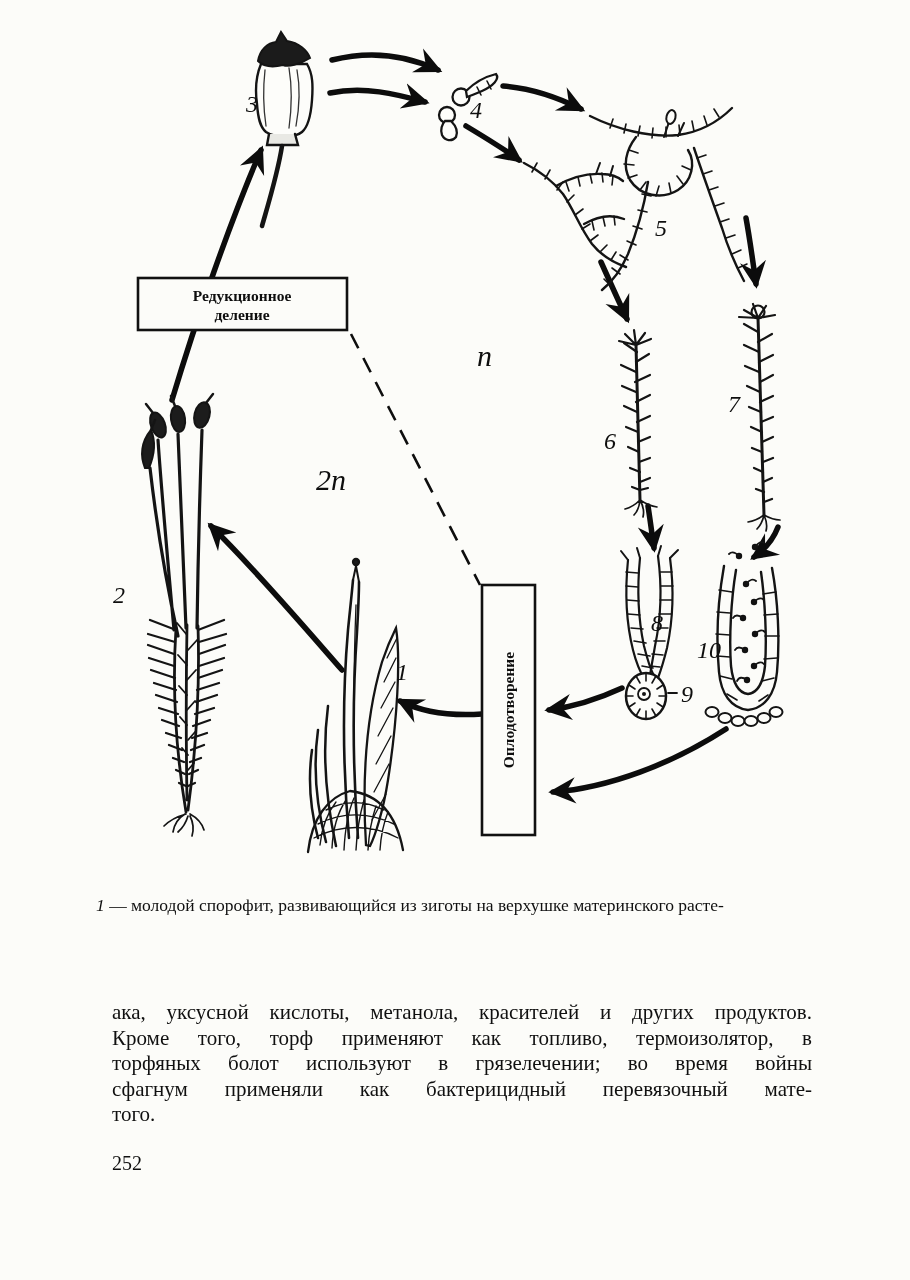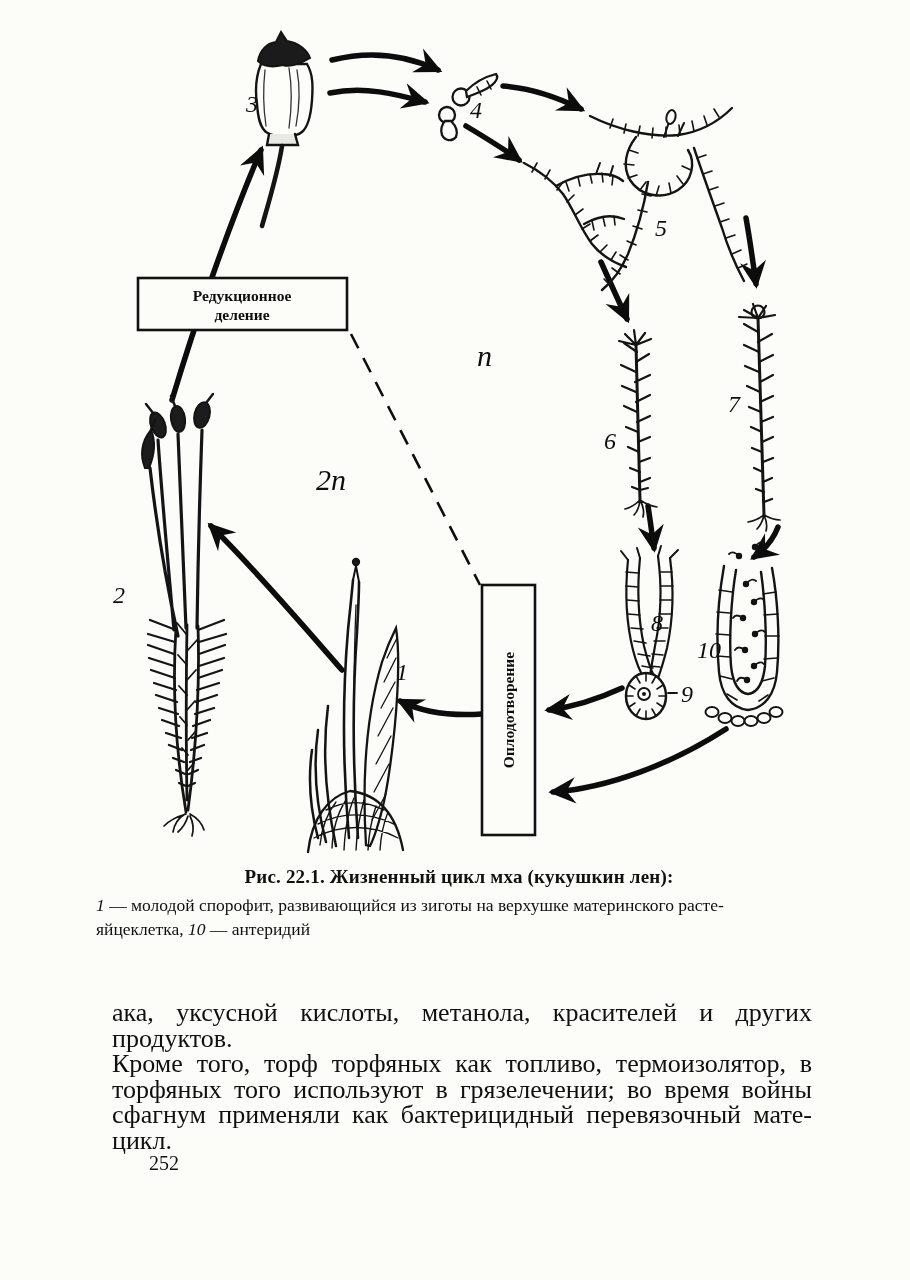--- a/index.html
+++ b/index.html
@@ -17,25 +17,25 @@
     position:absolute;left:106px;top:866px;width:706px;
     text-align:center;font-size:19px;font-weight:bold;letter-spacing:.2px;
   }
   .legend{
     position:absolute;left:96px;top:894px;width:726px;
     text-align:left;font-size:17.5px;line-height:23.5px;
   }
   .legend i{font-style:italic;}
   .bodytext{
     position:absolute;left:112px;top:1000px;width:700px;
-    font-size:26px;line-height:25.5px;
+    font-size:21px;line-height:25.5px;
   }
   .jline{text-align:justify;text-align-last:justify;}
   .jlast{text-align:left;}
-  .pagenum{position:absolute;left:112px;top:1152px;font-size:20px;margin-left:37px;}
+  .pagenum{position:absolute;left:112px;top:1152px;font-size:20px;}
 </style>
 </head>
 <body>
 
 <div class="page">
 
   <svg class="diagram" width="910" height="862" viewBox="0 0 910 862">
     <defs>
       <marker id="ah" viewBox="0 0 12 12" refX="9.5" refY="6" markerWidth="5.2" markerHeight="5.2" orient="auto-start-reverse">
         <path d="M0 0.5 L11.5 6 L0 11.5 L3.8 6 Z" fill="#0c0c0c"></path>
@@ -203,29 +203,27 @@
     <text class="num" x="655" y="236">5</text>
     <text class="num" x="604" y="449">6</text>
     <text class="num" x="728" y="412">7</text>
     <text class="num" x="651" y="631">8</text>
     <text class="num" x="681" y="702">9</text>
     <text class="num" x="697" y="658">10</text>
     <text class="ploidy" x="477" y="366">n</text>
     <text class="ploidy" x="316" y="490">2n</text>
   </svg>
 
-  <div class="caption">Рис. 22.1. Жизненный цикл мха (кукушкин лен):</div>
 
   <div class="legend">
     <div><i>1</i> — молодой спорофит, развивающийся из зиготы на верхушке материнского расте-</div>
-    <div>яйцеклетка, <i>10</i> — антеридий</div>
   </div>
 
   <div class="bodytext">
     <div class="jline">ака, уксусной кислоты, метанола, красителей и других продуктов.</div>
-    <div class="jline">Кроме того, торф торфяных как топливо, термоизолятор, в</div>
-    <div class="jline">торфяных того используют в грязелечении; во время войны</div>
+    <div class="jline">Кроме того, торф применяют как топливо, термоизолятор, в</div>
+    <div class="jline">торфяных болот используют в грязелечении; во время войны</div>
     <div class="jline">сфагнум применяли как бактерицидный перевязочный мате-</div>
-    <div class="jlast">цикл.</div>
+    <div class="jlast">того.</div>
   </div>
 
   <div class="pagenum">252</div>
 </div>
 
 </body></html>

